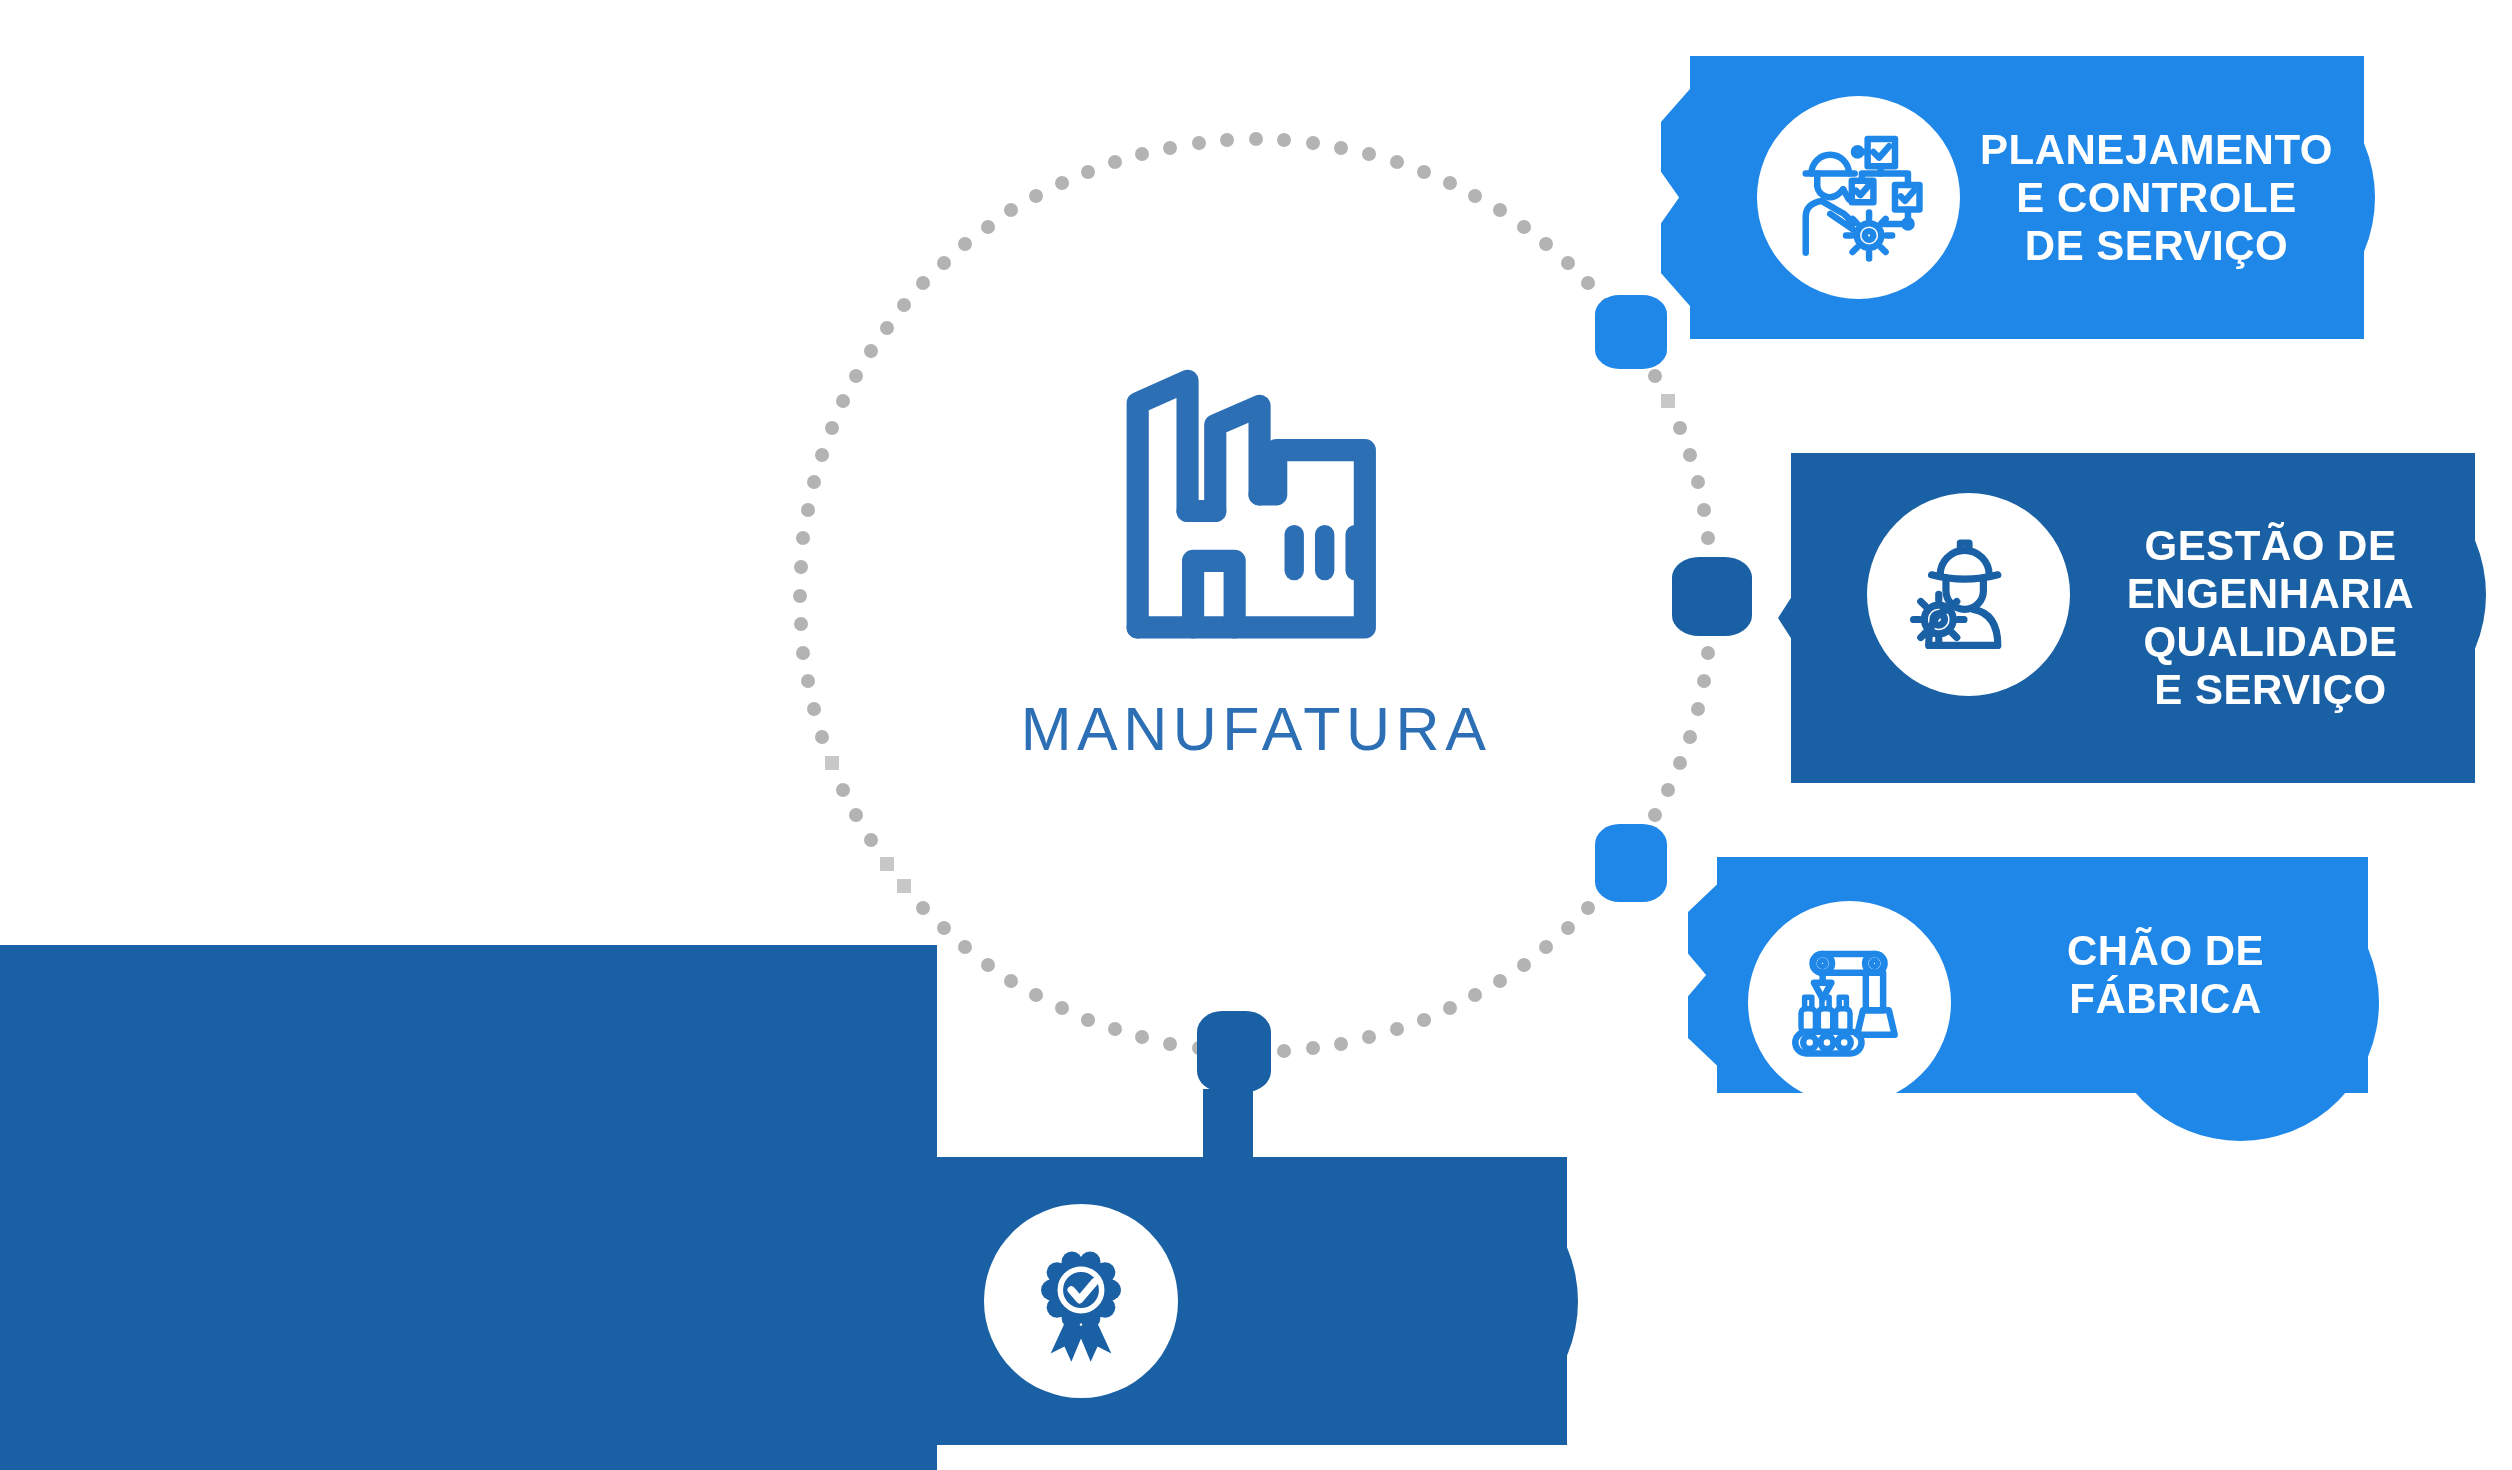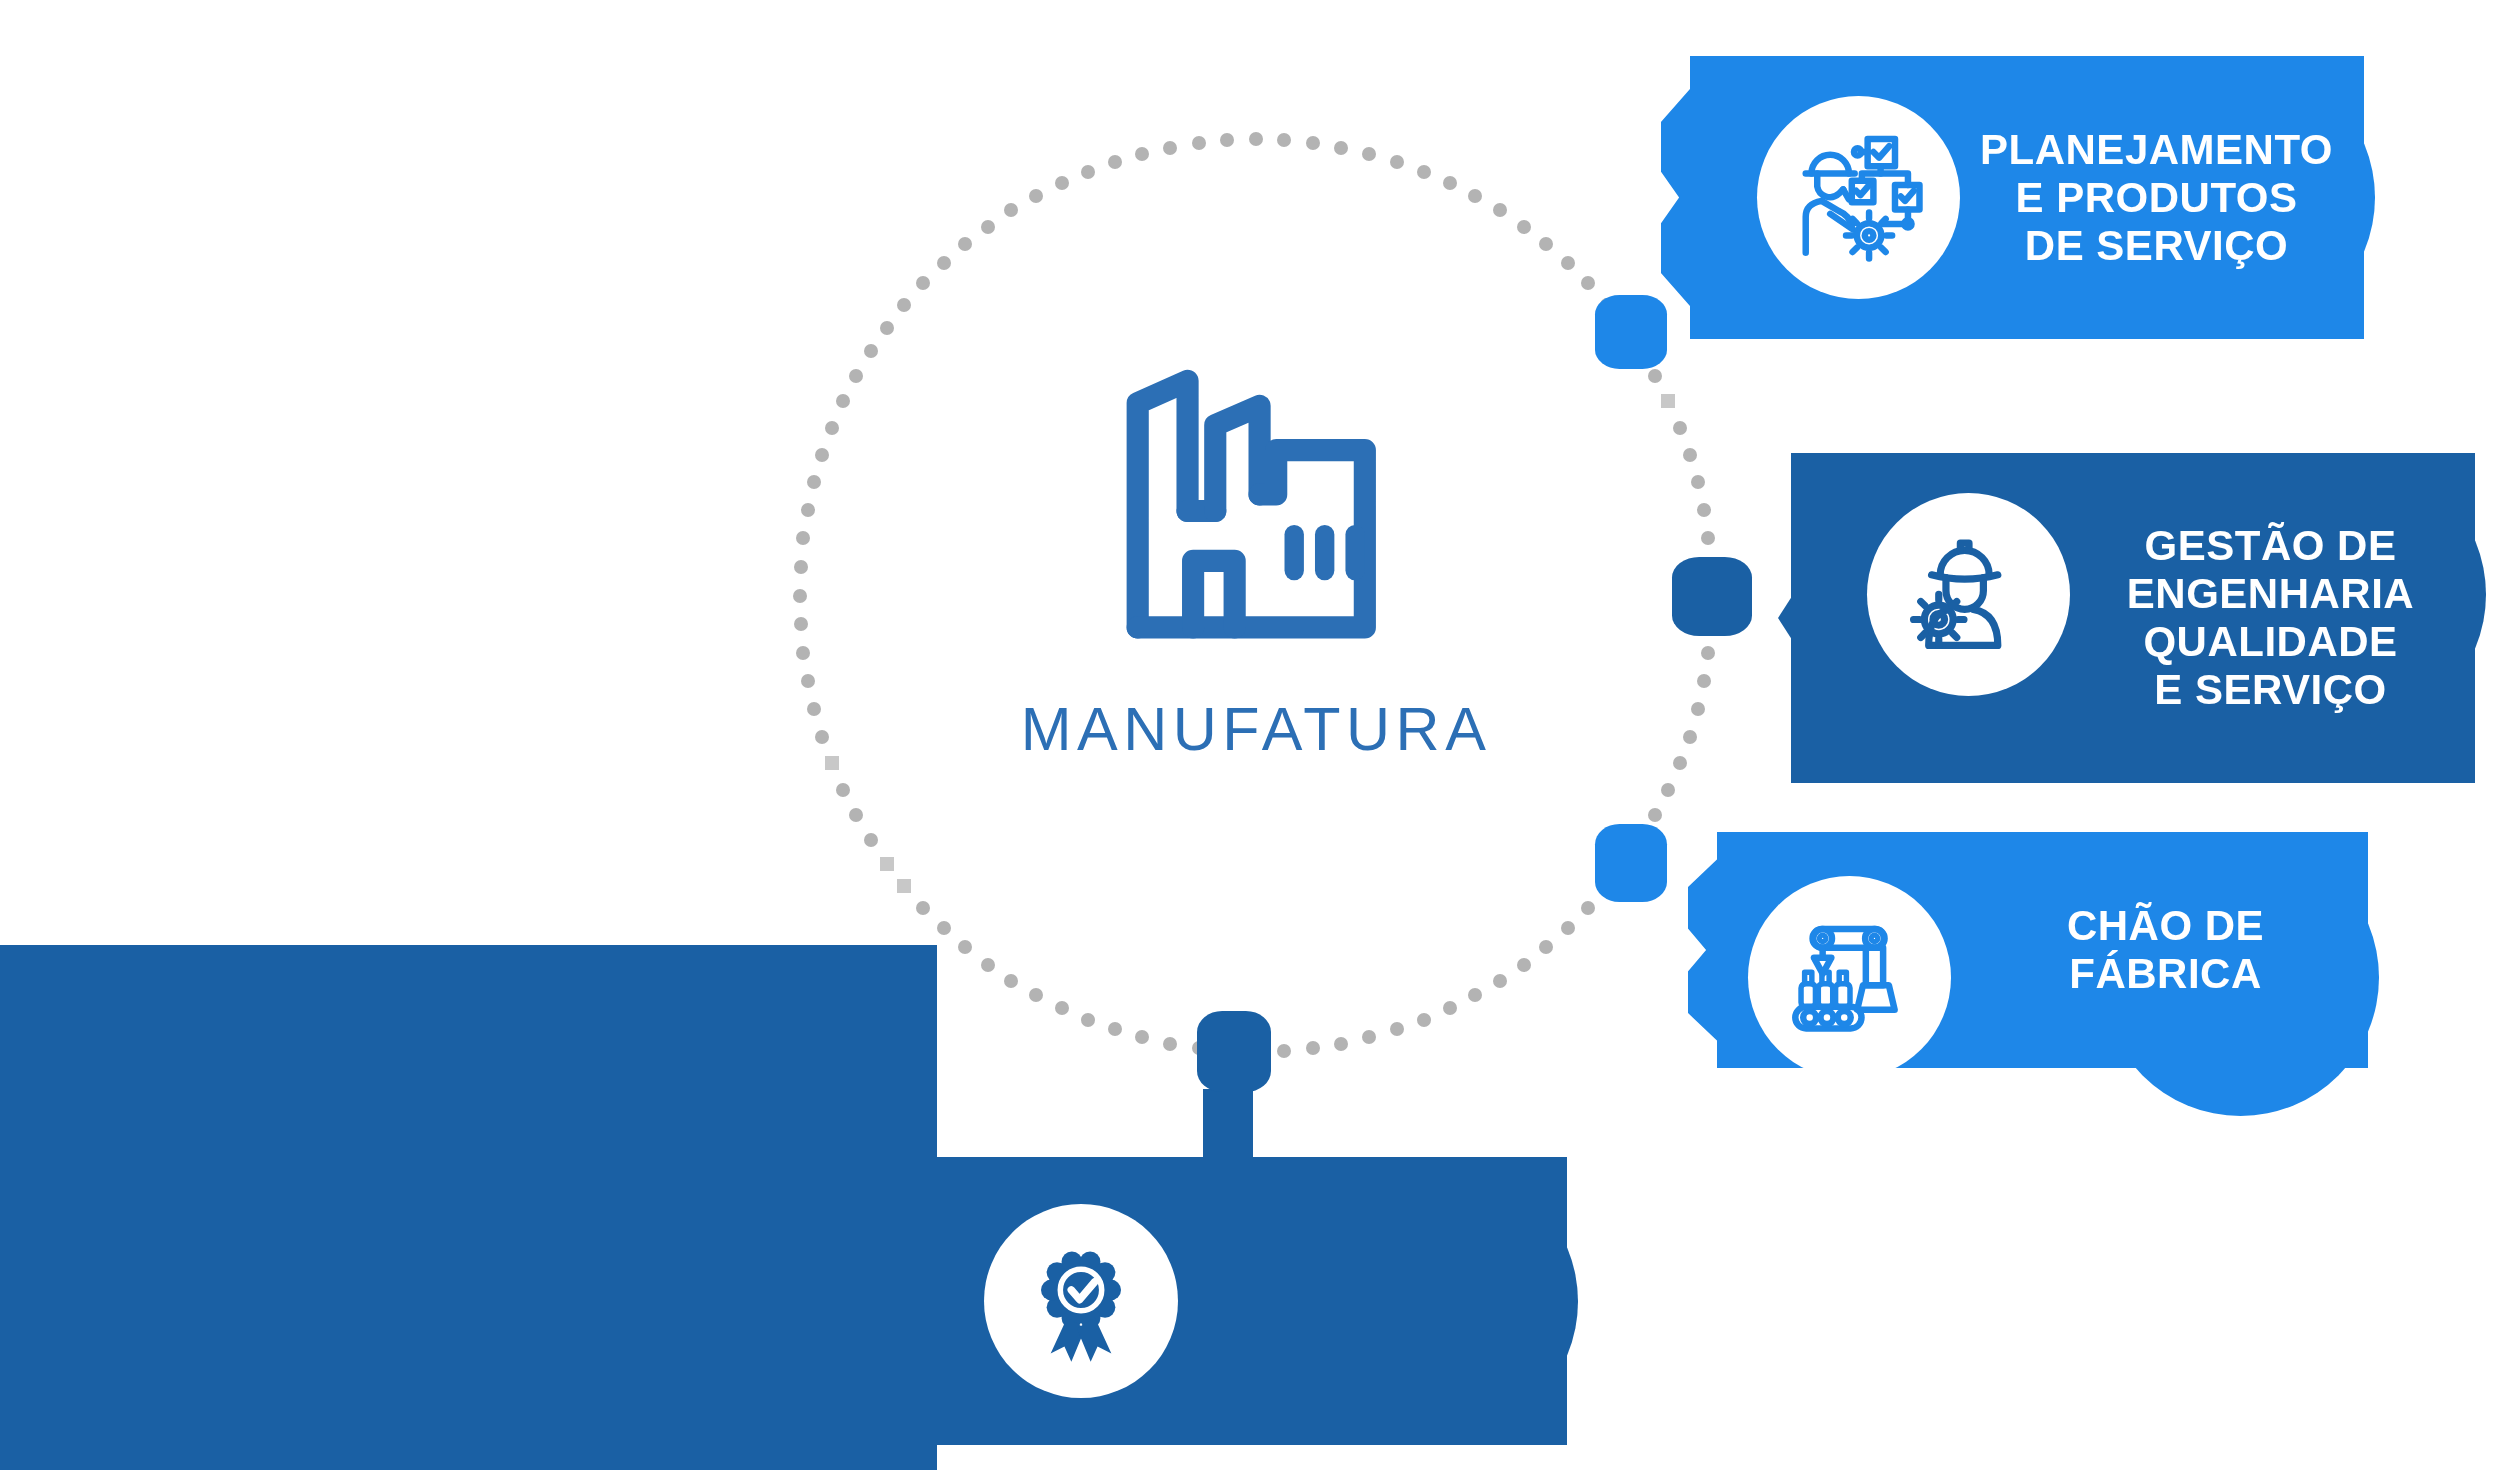--- a/index.html
+++ b/index.html
@@ -203,21 +203,21 @@
         <circle cx="49" cy="18" r="2.5"></circle>
         <path d="M51.5 18 H56"></path>
         <path d="M65 28 v5 H52 v5"></path>
         <path d="M65 33 h19 v8"></path>
         <path d="M84 58 v10 H66"></path>
         <circle cx="84" cy="68" r="2.5"></circle>
       </svg>
     </div>
     <div class="card-text" style="left:277px;top:0;width:379px;height:100%;">
       <span>PLANEJAMENTO</span>
-      <span>E PRODUTOS</span>
+      <span>E CONTROLE</span>
       <span>DE SERVIÇO</span>
     </div>
   </div>
 
   <div class="card dark" style="left:1791px;top:453px;width:684px;height:330px;">
     <div class="bulge" style="top:2.8px;"></div>
     <div class="tail point"></div>
     <div class="bg"></div>
     <div class="badge-circle" style="left:76px;top:40px;width:203px;height:203px;">
       <svg viewBox="0 0 100 100" width="144" height="144" fill="none" stroke="#1A60A4" stroke-width="5" stroke-linecap="round" stroke-linejoin="round">
@@ -232,21 +232,21 @@
       </svg>
     </div>
     <div class="card-text" style="left:295px;top:0;width:369px;height:100%;">
       <span>GESTÃO DE</span>
       <span>ENGENHARIA</span>
       <span>QUALIDADE</span>
       <span>E SERVIÇO</span>
     </div>
   </div>
 
-  <div class="card light" style="left:1717px;top:832px;width:651px;height:236px;">
+  <div class="card light" style="left:1717px;top:857px;width:651px;height:236px;">
     <div class="bulge" style="top:7.4px;"></div>
     <div class="tail ribbon"></div>
     <div class="bg"></div>
     <div class="badge-circle" style="left:31px;top:44px;width:203px;height:203px;">
       <svg viewBox="0 0 100 100" width="144" height="144" fill="none" stroke="#1E87E8" stroke-width="4.5" stroke-linecap="round" stroke-linejoin="round">
         <rect x="24" y="16" width="50" height="13" rx="6.5"></rect>
         <circle cx="31" cy="22.5" r="6.5"></circle>
           <circle cx="31" cy="22.5" r="1.8"></circle>
         <circle cx="67" cy="22.5" r="6.5"></circle>
           <circle cx="67" cy="22.5" r="1.8"></circle>

